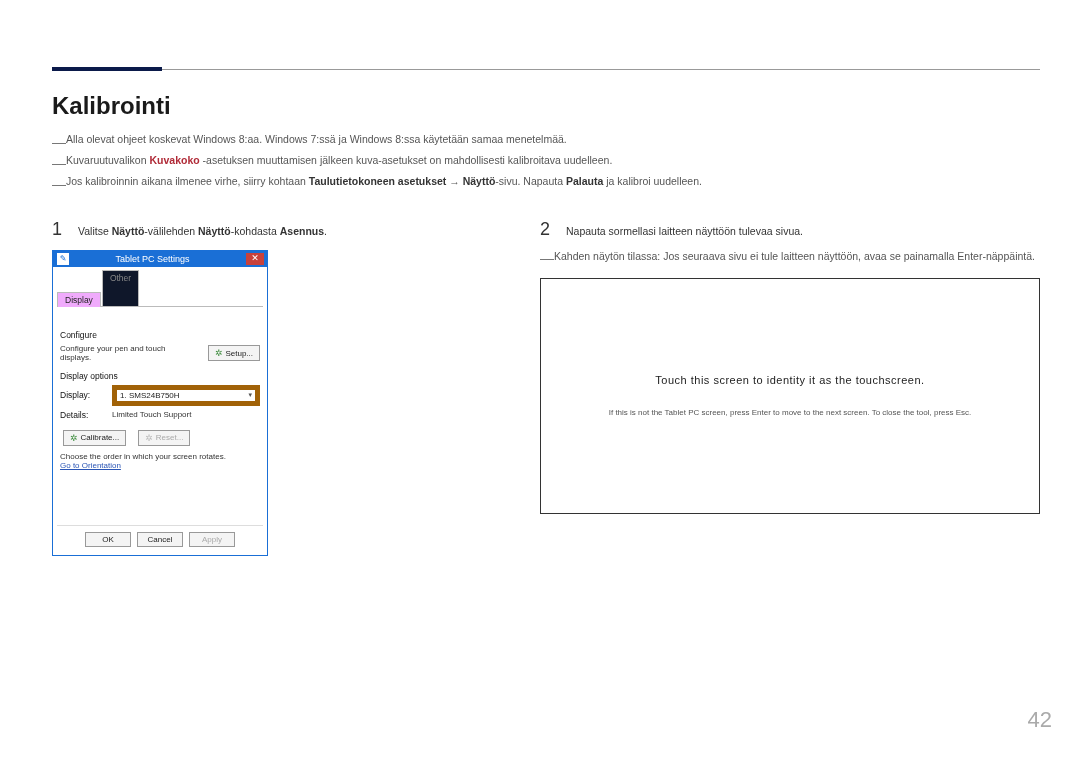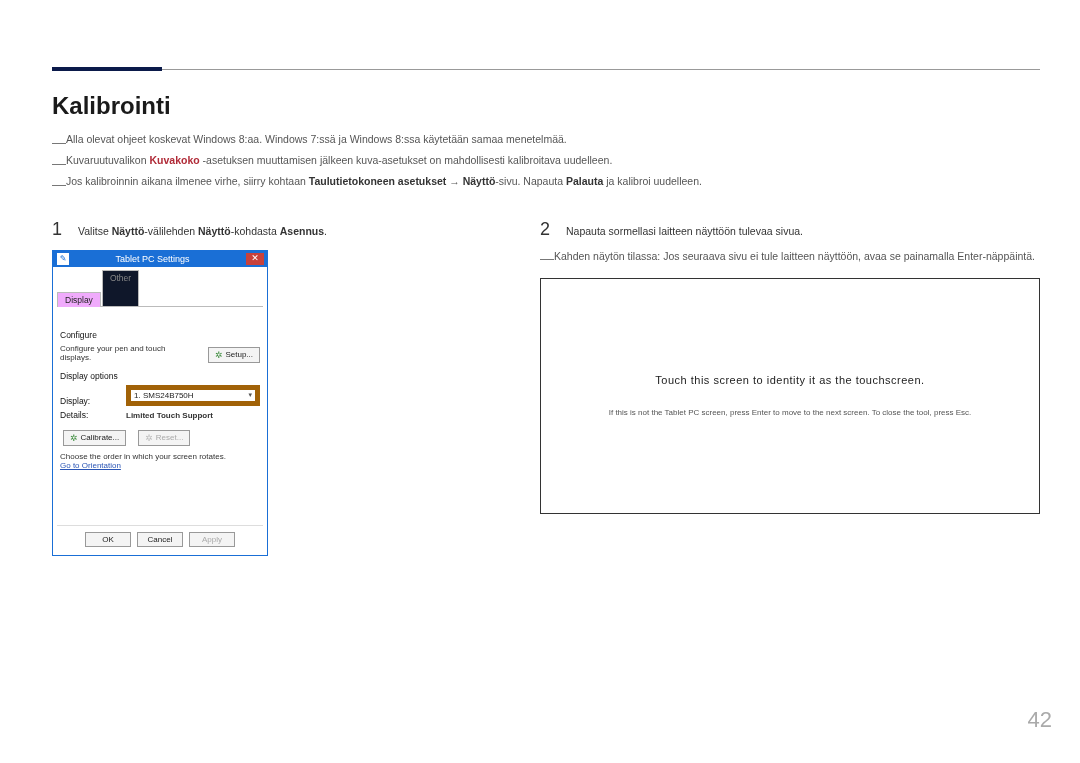--- a/index.html
+++ b/index.html
@@ -141,38 +141,38 @@
     position: relative;
     cursor: pointer;
   }
   .dlg-tab.active { top: 1px; background: #f0abfc; margin-top: 21px; }
   .dlg-tab.inactive { color: #888; }
   .dlg-group { padding: 2px 3px 5px; }
   .dlg-label { margin: 18px 0 2px; color: #111; }
   .dlg-desc { color: #333; font-size: 8px; line-height: 1.2; }
   .dlg-row {
     display: flex;
-    align-items: flex-end;
+    align-items: center;
     margin-top: 4px;
-    gap: 24px;
+    gap: 10px;
   }
   .dlg-field-lbl { width: 42px; color: #111; }
   .dlg-select {
     flex: 1;
     border: 5px solid #a16207;
     padding: 1px 3px;
     display: flex;
     justify-content: space-between;
     align-items: center;
     font-size: 8px;
     background: #fff;
     cursor: pointer;
   }
   .dlg-chevron { font-size: 7px; color: #555; }
-  .dlg-val { color: #333; font-size: 8px; font-weight: bold; }
+  .dlg-val { color: #333; font-size: 8px; }
   .dlg-btn {
     border: 1px solid #999;
     background: #f4f4f4;
     padding: 2px 6px;
     font-size: 8px;
     display: inline-flex;
     align-items: center;
     gap: 3px;
     cursor: pointer;
   }

